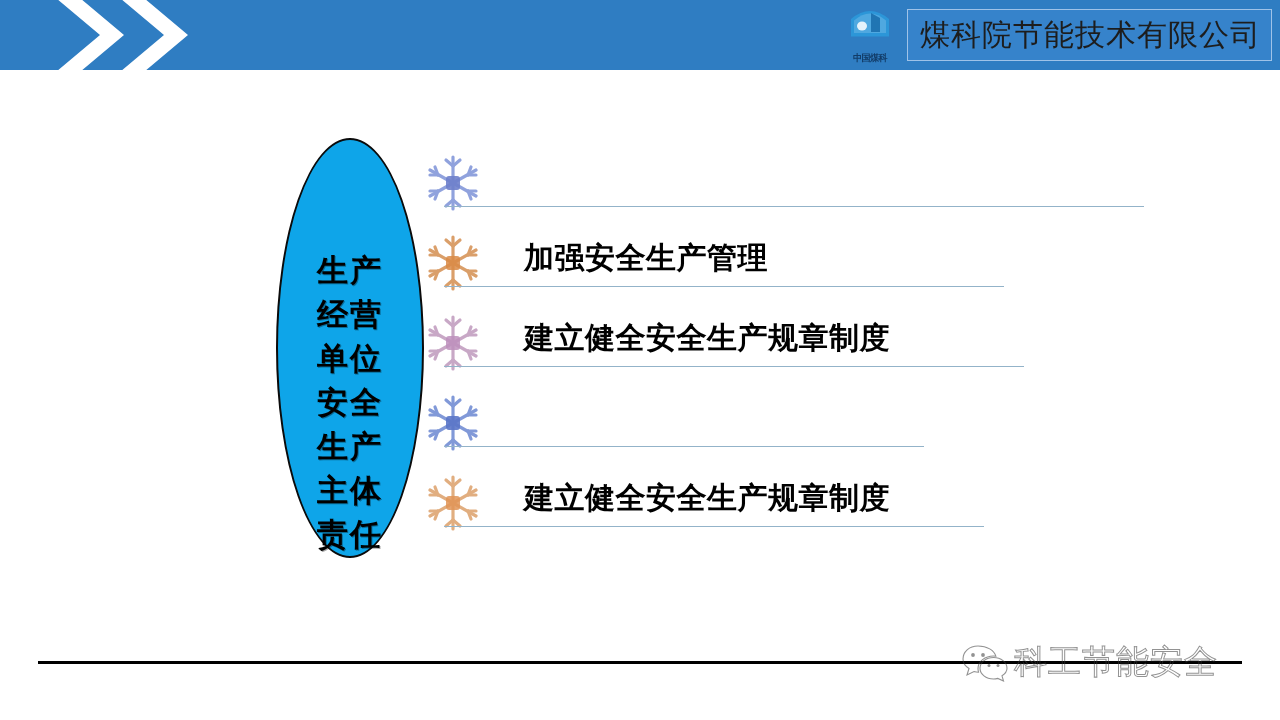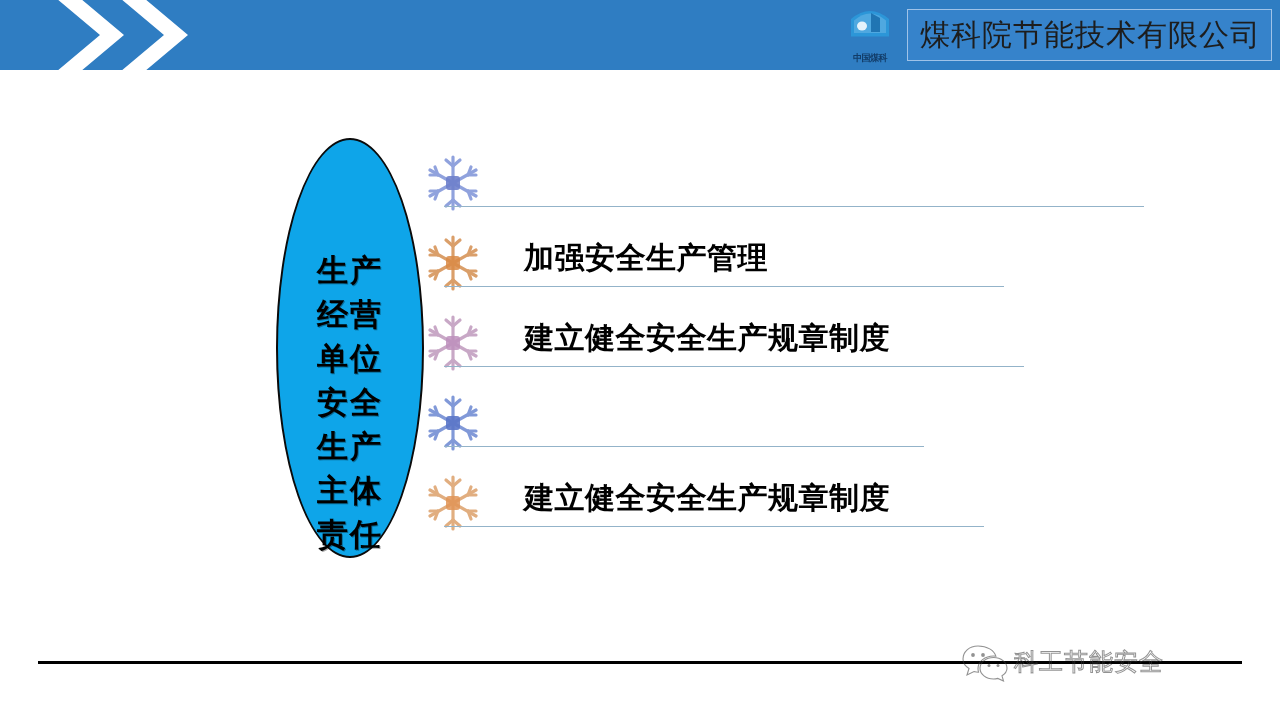--- a/index.html
+++ b/index.html
@@ -179,21 +179,21 @@
     gap: 6px;
     opacity: 0.55;
   }
   .wechat-icon {
     width: 46px;
     height: 40px;
     flex: 0 0 auto;
   }
   .watermark-text {
     font-family: "DejaVu Sans", sans-serif;
-    font-size: 24px;
+    font-size: 33px;
     line-height: 36px;
     color: transparent;
     -webkit-text-stroke: 1px #3a3a3a;
     white-space: nowrap;
     letter-spacing: 1px;
   }
 </style>
 </head>
 <body>
 

